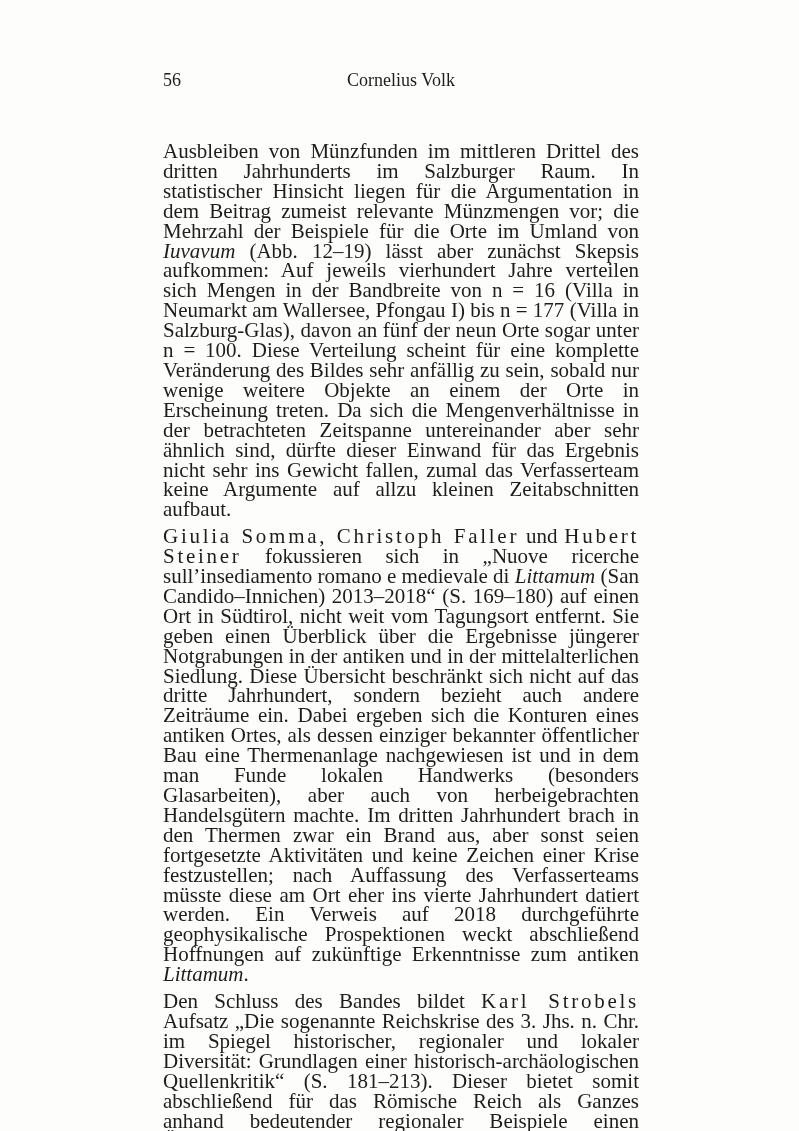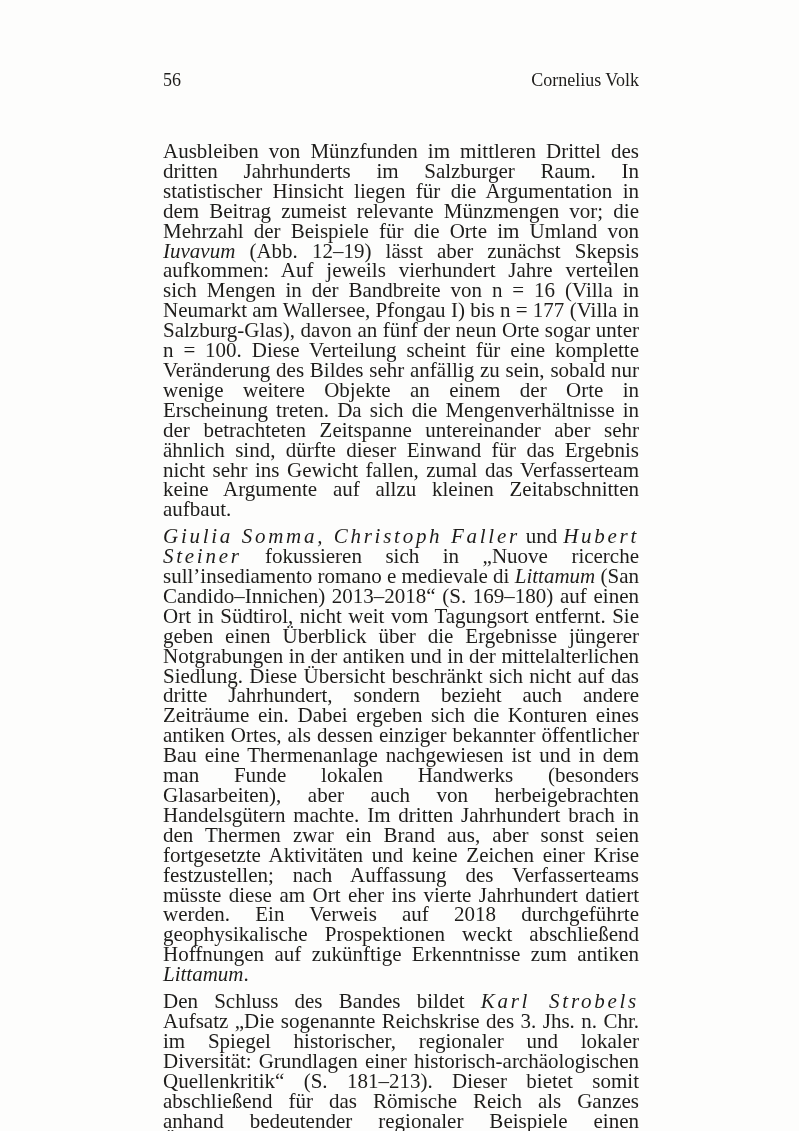--- a/index.html
+++ b/index.html
@@ -26,21 +26,21 @@
     font-size: 18px;
     line-height: 20px;
   }
   .page-number {
     position: absolute;
     left: 0;
     top: 0;
   }
   .running-head-title {
     display: block;
-    text-align: right;
+    text-align: center;
     width: 100%;
   }
   .body-text {
     position: absolute;
     top: 142px;
     left: 163px;
     width: 476px;
     font-size: 21px;
     line-height: 19.9px;
     text-align: justify;
@@ -48,21 +48,21 @@
   }
   .para {
     margin: 0 0 7px 0;
     padding: 0;
   }
   .para:last-child {
     margin-bottom: 0;
   }
   .run-normal { font-style: normal; }
   .run-italic { font-style: italic; }
-  .run-spaced { letter-spacing: 0.13em; font-style: italic; }
+  .run-spaced { letter-spacing: 0.13em; }
 </style>
 </head>
 <body>
 
 <div class="page">
 
   <div class="running-header">
     <span class="page-number">56</span>
     <span class="running-head-title">Cornelius Volk</span>
   </div>

